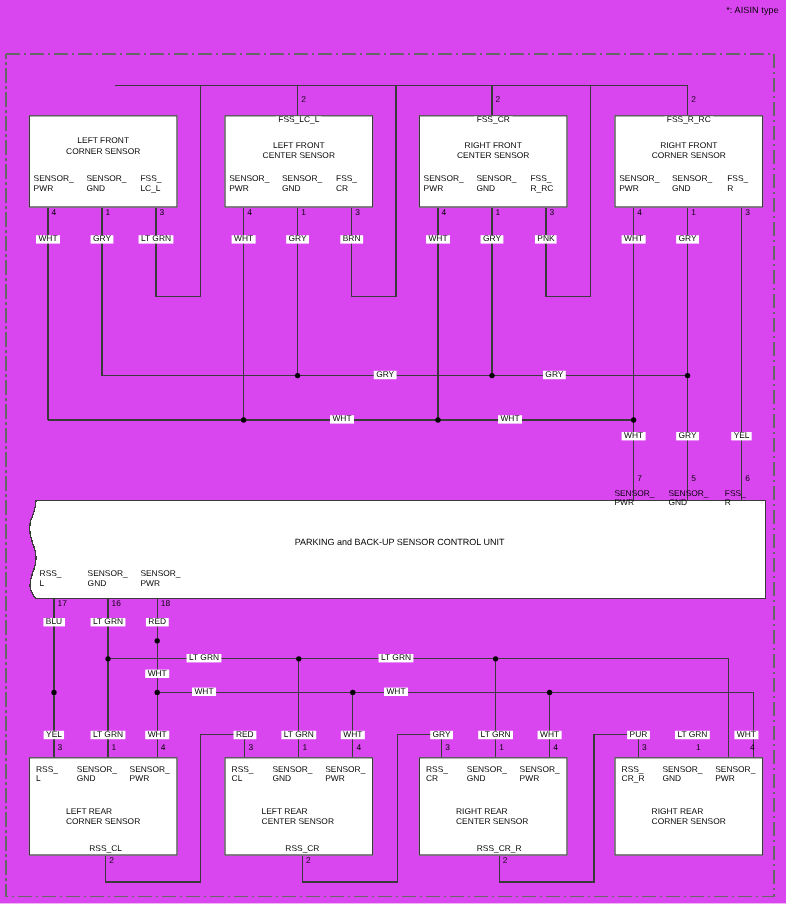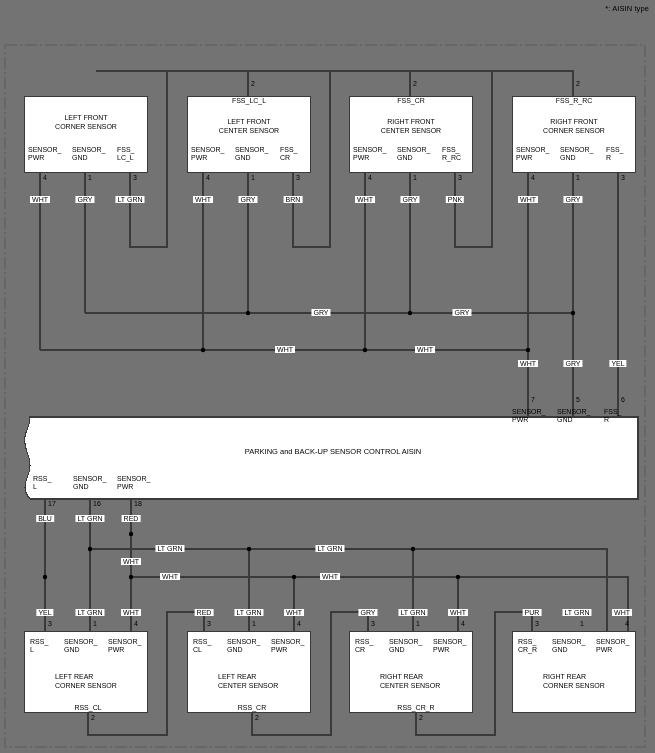--- a/index.html
+++ b/index.html
@@ -1,17 +1,17 @@
 <!DOCTYPE html>
 <html><head>
 <meta charset="utf-8">
 <style>
   html,body{margin:0;padding:0;background:#ffffff;}
   body{font-family:"Liberation Sans", sans-serif;color:#000;}
-  #root{position:relative;width:655px;height:753px;overflow:hidden;background:#737373;}
+  #root{position:relative;width:655px;height:753px;overflow:hidden;background:#d946ef;}
   #svgroot{position:absolute;left:0;top:0;width:655px;height:753px;}
   .note{position:absolute;font-size:7.5px;letter-spacing:0.1px;white-space:nowrap;}
   .box{position:absolute;border:1px solid #3a3a3a;background:#fff;box-sizing:border-box;}
   .boxtitle{position:absolute;font-size:7px;line-height:8.6px;text-align:center;transform:translateX(-50%);white-space:nowrap;}
   .pinname{position:absolute;font-size:7px;line-height:8.4px;white-space:nowrap;}
   .pinnum{position:absolute;font-size:7px;white-space:nowrap;}
   .wirelbl{position:absolute;font-size:7px;white-space:nowrap;background:#fff;padding:0 2px;transform:translateX(-50%);text-align:center;}
   .cuname{position:absolute;font-size:7.5px;white-space:nowrap;transform:translateX(-50%);}
 </style>
 </head>
@@ -225,21 +225,21 @@
   </div>
   <div class="pinname" style="left:557px;top:408px;">
     <div>SENSOR_</div>
     <div>GND</div>
   </div>
   <div class="pinname" style="left:604px;top:408px;">
     <div>FSS_</div>
     <div>R</div>
   </div>
 
-  <div class="cuname" style="left:333px;top:447px;">PARKING and BACK-UP SENSOR CONTROL AISIN</div>
+  <div class="cuname" style="left:333px;top:447px;">PARKING and BACK-UP SENSOR CONTROL UNIT</div>
 
   <div class="pinname" style="left:33px;top:475px;">
     <div>RSS_</div>
     <div>L</div>
   </div>
   <div class="pinname" style="left:73px;top:475px;">
     <div>SENSOR_</div>
     <div>GND</div>
   </div>
   <div class="pinname" style="left:117px;top:475px;">

